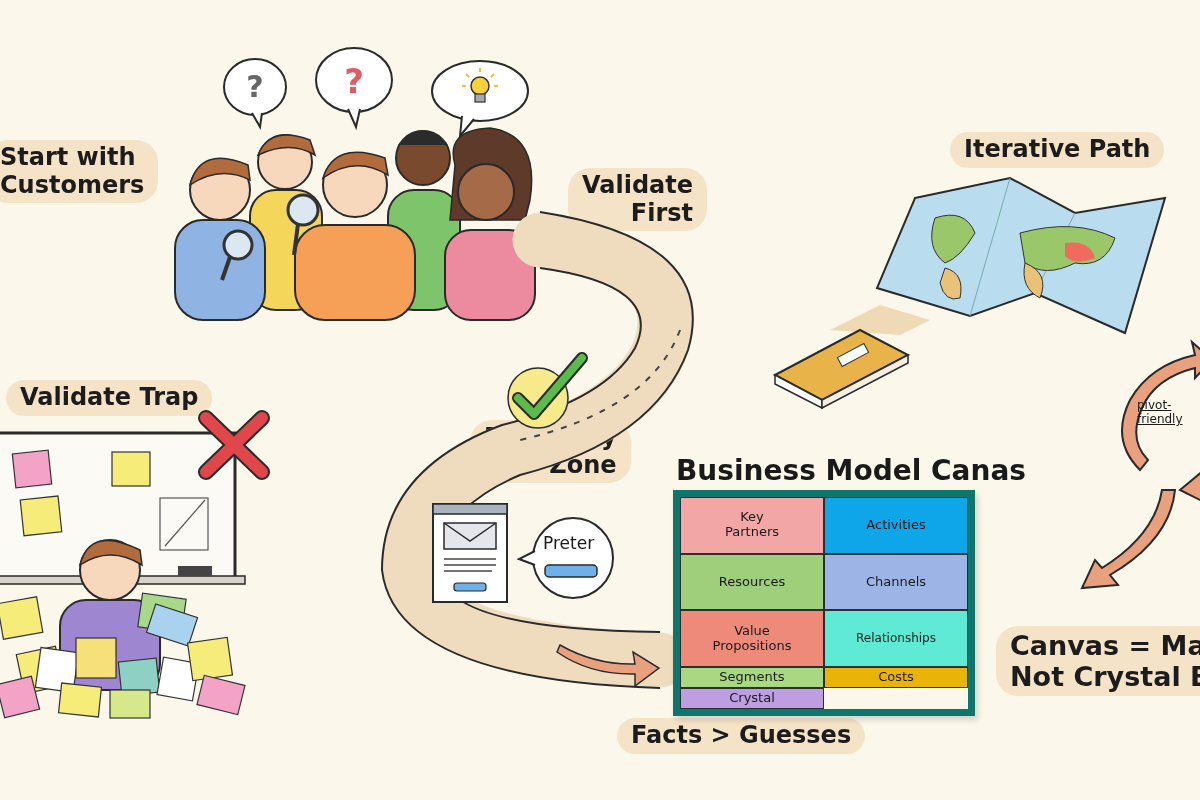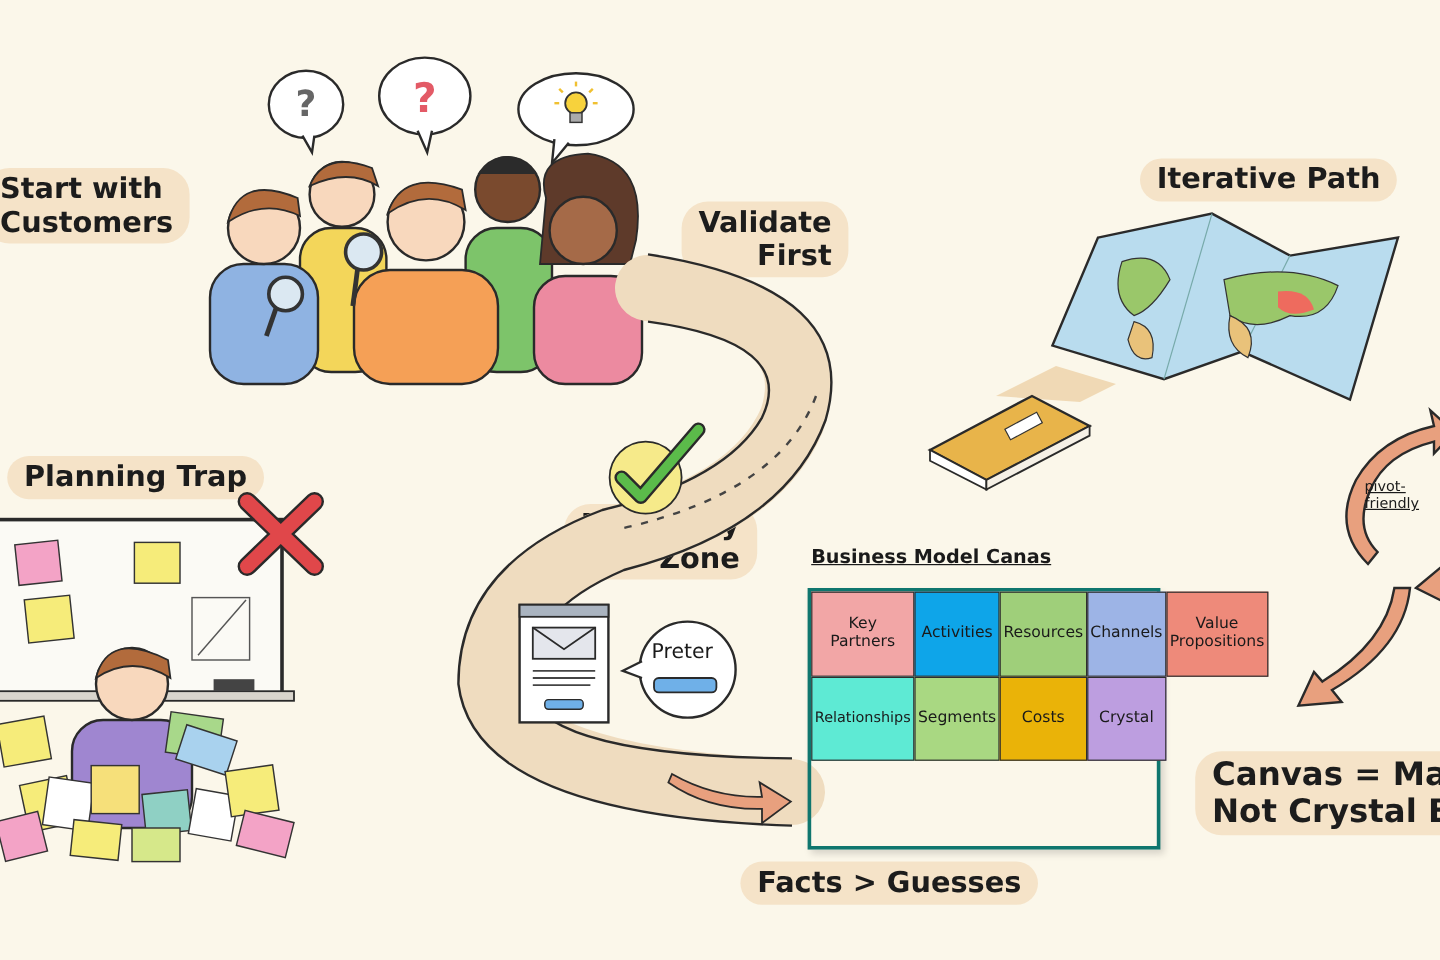--- a/index.html
+++ b/index.html
@@ -14,25 +14,25 @@
     position: absolute;
     background: #f5e3c8;
     border-radius: 22px;
     padding: 4px 14px;
     font-weight: bold;
     line-height: 1.15;
     text-align: right;
     color: #1c1c1c;
   }
   svg { position: absolute; overflow: visible; }
-  .canvas-title { position: absolute; font-weight: bold; font-size: 16px; text-decoration: underline; }
+  .canvas-title { position: absolute; font-weight: bold; font-size: 28px; }
   .bmc {
     position: absolute; left: 673px; top: 490px; width: 288px; height: 212px;
-    border: 3px solid #0f766e; display: grid;
-    grid-template-columns: repeat(5, 1fr); grid-template-rows: repeat(3, 1fr);
+    border: 7px solid #0f766e; display: grid;
+    grid-template-columns: repeat(2, 1fr); grid-template-rows: repeat(3, 1fr);
     box-shadow: 3px 4px 6px rgba(0,0,0,0.15);
   }
   .cell {
     border: 1.5px solid #2e2e2e;
     display: flex; align-items: center; justify-content: center;
     text-align: center; font-size: 13px; line-height: 1.15; padding: 2px;
   }
   .pivot-text { position: absolute; font-size: 12px; text-decoration: underline; }
 </style>
 </head>
@@ -93,21 +93,21 @@
   <path d="M285 55 Q275 20 320 18 Q370 25 360 90 L355 110 L280 110 Z" fill="#5e3a2a" stroke="#2a2a2a" stroke-width="1.5"></path>
   <rect x="275" y="120" width="90" height="90" rx="26" fill="#ec8aa0" stroke="#2a2a2a" stroke-width="2"></rect>
   <circle cx="316" cy="82" r="28" fill="#a56a48" stroke="#2a2a2a" stroke-width="2"></circle>
 </svg>
 
 <div class="label" style="left:-14px;top:140px;font-size:24px;white-space:pre;text-align:left">Start with
 Customers</div>
 <div class="label" style="left:568px;top:168px;font-size:24px;white-space:pre">Validate
 First</div>
 <div class="label" style="left:950px;top:132px;font-size:24px">Iterative Path</div>
-<div class="label" style="left:6px;top:380px;font-size:24px">Planning Trap</div>
+<div class="label" style="left:6px;top:380px;font-size:24px">Validate Trap</div>
 <div class="label" style="left:470px;top:420px;font-size:24px;white-space:pre">Discovery
 Zone</div>
 <div class="label" style="left:617px;top:718px;font-size:24px">Facts &gt; Guesses</div>
 <div class="label" style="left:996px;top:626px;font-size:27px;white-space:pre;text-align:left">Canvas = Map,
 Not Crystal Ball</div>
 
 <svg style="left:390px;top:230px" width="300" height="450" viewBox="0 0 300 450">
   <path d="M150 10 Q300 30 270 120 Q240 190 120 220 Q20 260 20 340 Q30 420 270 430" fill="none" stroke="#efdcbf" stroke-width="55" stroke-linecap="round"></path>
   <path d="M150 -18 Q330 10 298 120 Q265 210 130 245 Q48 280 48 340 Q55 400 270 402" fill="none" stroke="#2a2a2a" stroke-width="2"></path>
   <path d="M150 38 Q275 55 245 118 Q215 170 112 195 Q-8 240 -8 340 Q5 450 270 458" fill="none" stroke="#2a2a2a" stroke-width="2"></path>

